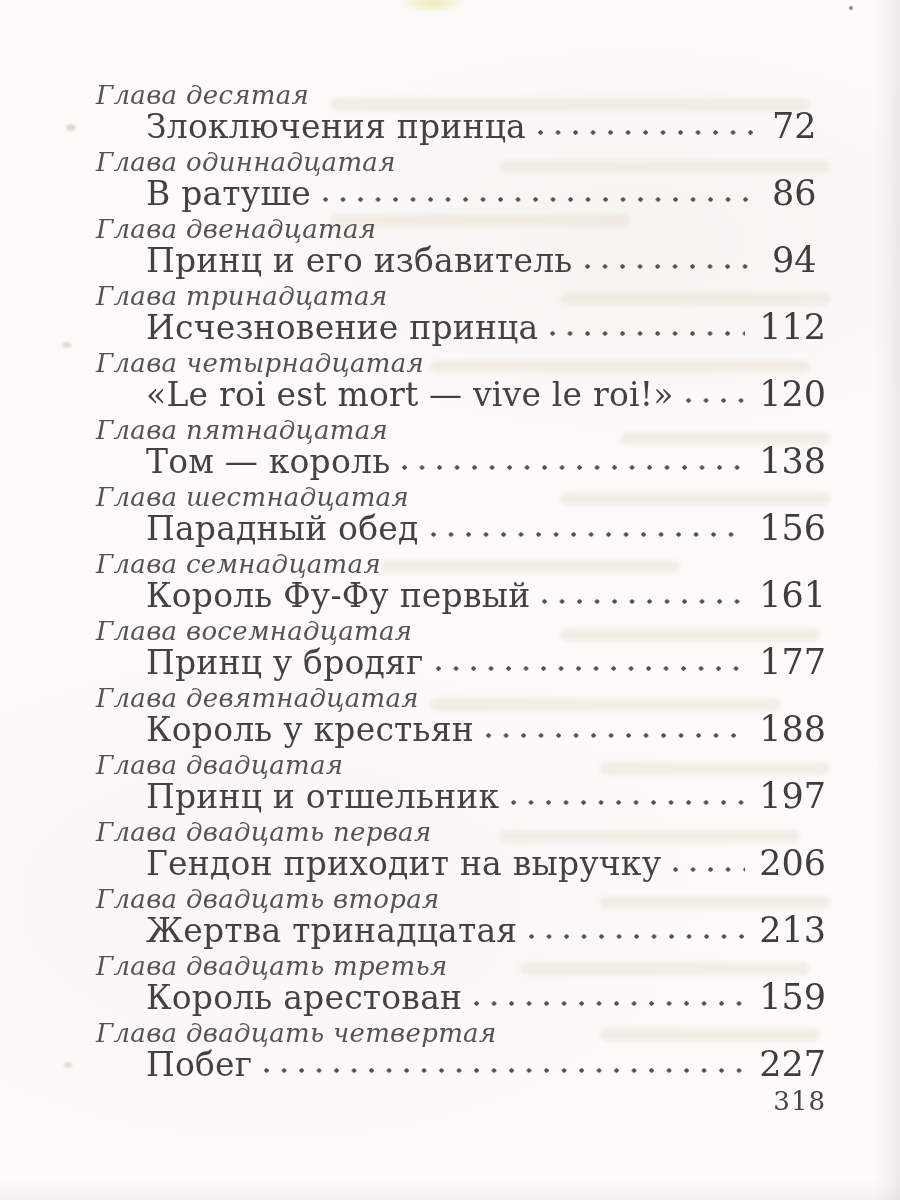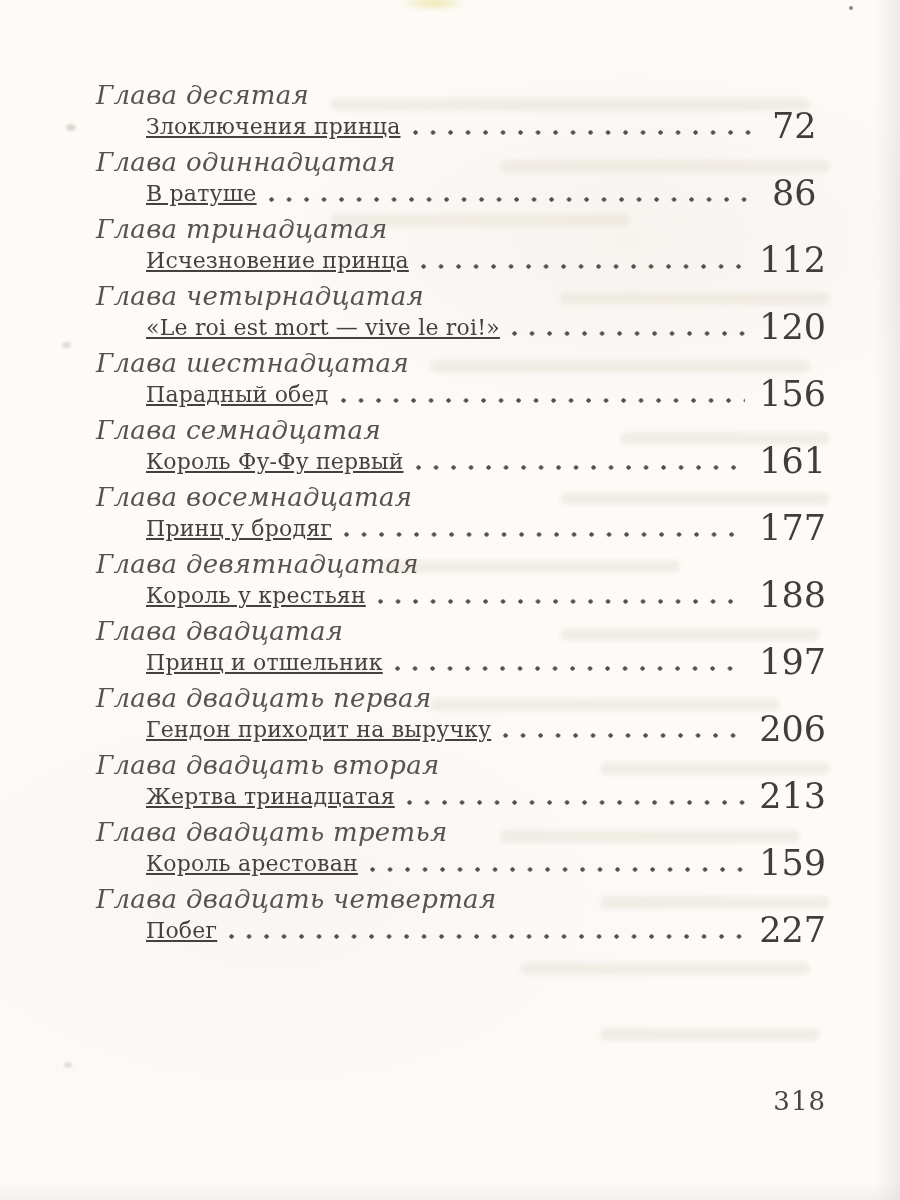--- a/index.html
+++ b/index.html
@@ -72,25 +72,24 @@
     letter-spacing: 0.3px;
     white-space: nowrap;
   }
   .row {
     display: flex;
     align-items: flex-end;
     padding-left: 50px;
     line-height: 31px;
   }
   .title {
-    font-size: 22px;
+    font-size: 33px;
     color: #464140;
     letter-spacing: 0.2px;
     white-space: nowrap;
-    text-decoration: underline;
   }
   .leader {
     flex: 1;
     height: 5px;
     margin: 0 14px 7px 12px;
     background-image: radial-gradient(circle at 2.5px 2.5px, #56504c 1.9px, rgba(86,80,76,0) 2.4px);
     background-size: 17.5px 5px;
     background-repeat: repeat-x;
     background-position: left bottom;
     min-width: 18px;
@@ -153,39 +152,55 @@
 
     <section class="entry">
       <div class="chapter">Глава одиннадцатая</div>
       <div class="row">
         <span class="title">В ратуше</span>
         <span class="leader"></span>
         <span class="pagenum">86</span>
       </div>
     </section>
 
+    <section class="entry">
+      <div class="chapter">Глава двенадцатая</div>
+      <div class="row">
+        <span class="title">Принц и его избавитель</span>
+        <span class="leader"></span>
+        <span class="pagenum">94</span>
+      </div>
+    </section>
 
     <section class="entry">
       <div class="chapter">Глава тринадцатая</div>
       <div class="row">
         <span class="title">Исчезновение принца</span>
         <span class="leader"></span>
         <span class="pagenum">112</span>
       </div>
     </section>
 
     <section class="entry">
       <div class="chapter">Глава четырнадцатая</div>
       <div class="row">
         <span class="title">«Le roi est mort — vive le roi!»</span>
         <span class="leader"></span>
         <span class="pagenum">120</span>
       </div>
     </section>
 
+    <section class="entry">
+      <div class="chapter">Глава пятнадцатая</div>
+      <div class="row">
+        <span class="title">Том — король</span>
+        <span class="leader"></span>
+        <span class="pagenum">138</span>
+      </div>
+    </section>
 
     <section class="entry">
       <div class="chapter">Глава шестнадцатая</div>
       <div class="row">
         <span class="title">Парадный обед</span>
         <span class="leader"></span>
         <span class="pagenum">156</span>
       </div>
     </section>
 

